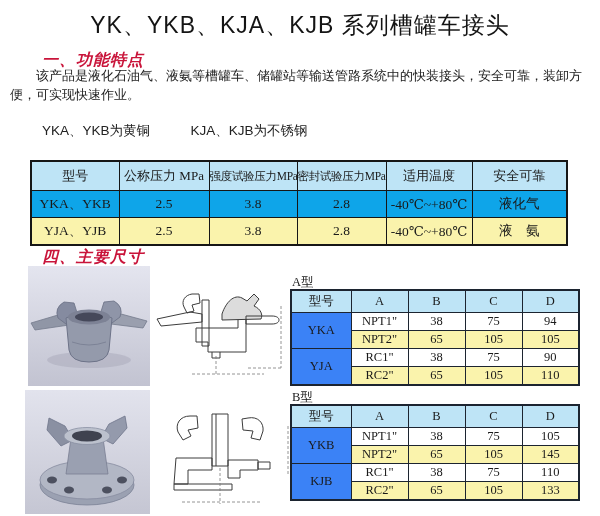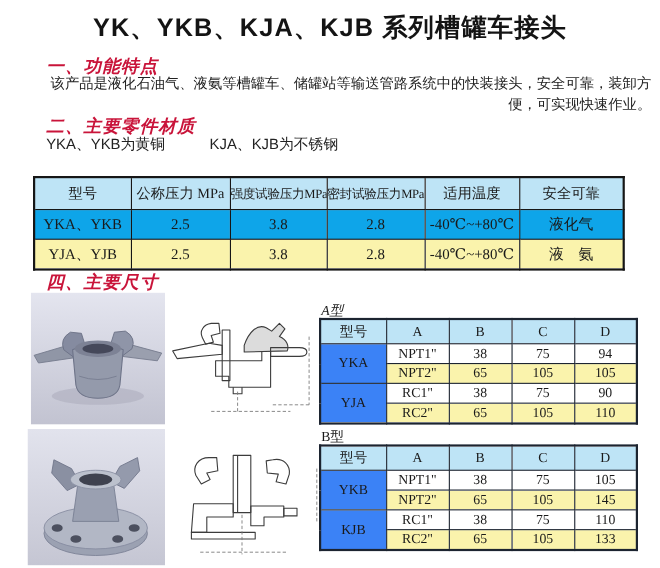--- a/index.html
+++ b/index.html
@@ -3,31 +3,31 @@
 <meta charset="utf-8">
 <style>
   html,body { margin:0; padding:0; background:#ffffff; }
   .page {
     position:relative; width:600px; height:516px; background:#ffffff;
     font-family:"Liberation Sans","DejaVu Sans",sans-serif; color:#1a1a1a;
     overflow:hidden;
   }
   .title {
     position:absolute; top:10px; left:0; width:100%; text-align:center;
-    font-size:23px; font-weight:bold; letter-spacing:1px; color:#141414;
+    font-size:23px; font-weight:normal; letter-spacing:1px; color:#141414;
   }
   .sec-heading {
     position:absolute; left:42px; font-size:16px; font-weight:bold; color:#c9143a;
     letter-spacing:1px;
     font-style:italic;
   }
   .h1 { top:50px; } .h2 { top:105px; } .h3 { top:139px; } .h4 { top:247px; }
   .body-text {
     position:absolute; left:10px; top:66px; width:582px;
-    font-size:13px; line-height:19px; color:#222; text-indent:2em;text-align:right;
+    font-size:13px; line-height:19px; color:#222; text-indent:2em;
   }
   .materials {
     position:absolute; left:42px; top:122px; font-size:13.5px; color:#222;
   }
   
   table.perf {
     position:absolute; left:30px; top:160px; width:536px;
     border-collapse:collapse; table-layout:fixed;
     font-family:"Liberation Serif","DejaVu Serif",serif; font-size:13px;
     border:2px solid #161616;
@@ -65,21 +65,20 @@
 </head>
 <body>
 
 <div class="page">
 
   <div class="title">YK、YKB、KJA、KJB 系列槽罐车接头</div>
 
   <div class="sec-heading h1">一、功能特点</div>
   <div class="body-text">该产品是液化石油气、液氨等槽罐车、储罐站等输送管路系统中的快装接头，安全可靠，装卸方便，可实现快速作业。</div>
 
-  <div class="sec-heading h2">二、主要零件材质</div>
   <div class="materials">YKA、YKB为黄铜　　　KJA、KJB为不锈钢</div>
 
 
   <table class="perf">
     <colgroup>
       <col style="width:88px">
         <col style="width:90px">
         <col style="width:88px">
       <col style="width:89px">
         <col style="width:86px">
@@ -149,21 +148,21 @@
       </g>
       <g stroke="#7a7a7a" stroke-width="0.8" stroke-dasharray="3,2" fill="none">
         <line x1="129" y1="34" x2="129" y2="96"></line>
         <line x1="96" y1="96" x2="131" y2="96"></line>
         <line x1="40" y1="102" x2="112" y2="102"></line>
         <line x1="64" y1="84" x2="64" y2="104"></line>
       </g>
     </svg>
   </div>
 
-  <div class="dim-label" style="left:292px; top:274px;font-style:italic;">A型</div>
+  <div class="dim-label" style="left:292px; top:274px;">A型</div>
 
   <table class="dim" style="left:290px; top:289px;">
     <colgroup>
       <col style="width:60px">
         <col style="width:57px">
         <col style="width:57px">
       <col style="width:57px">
         <col style="width:57px">
     </colgroup>
     <tbody>

